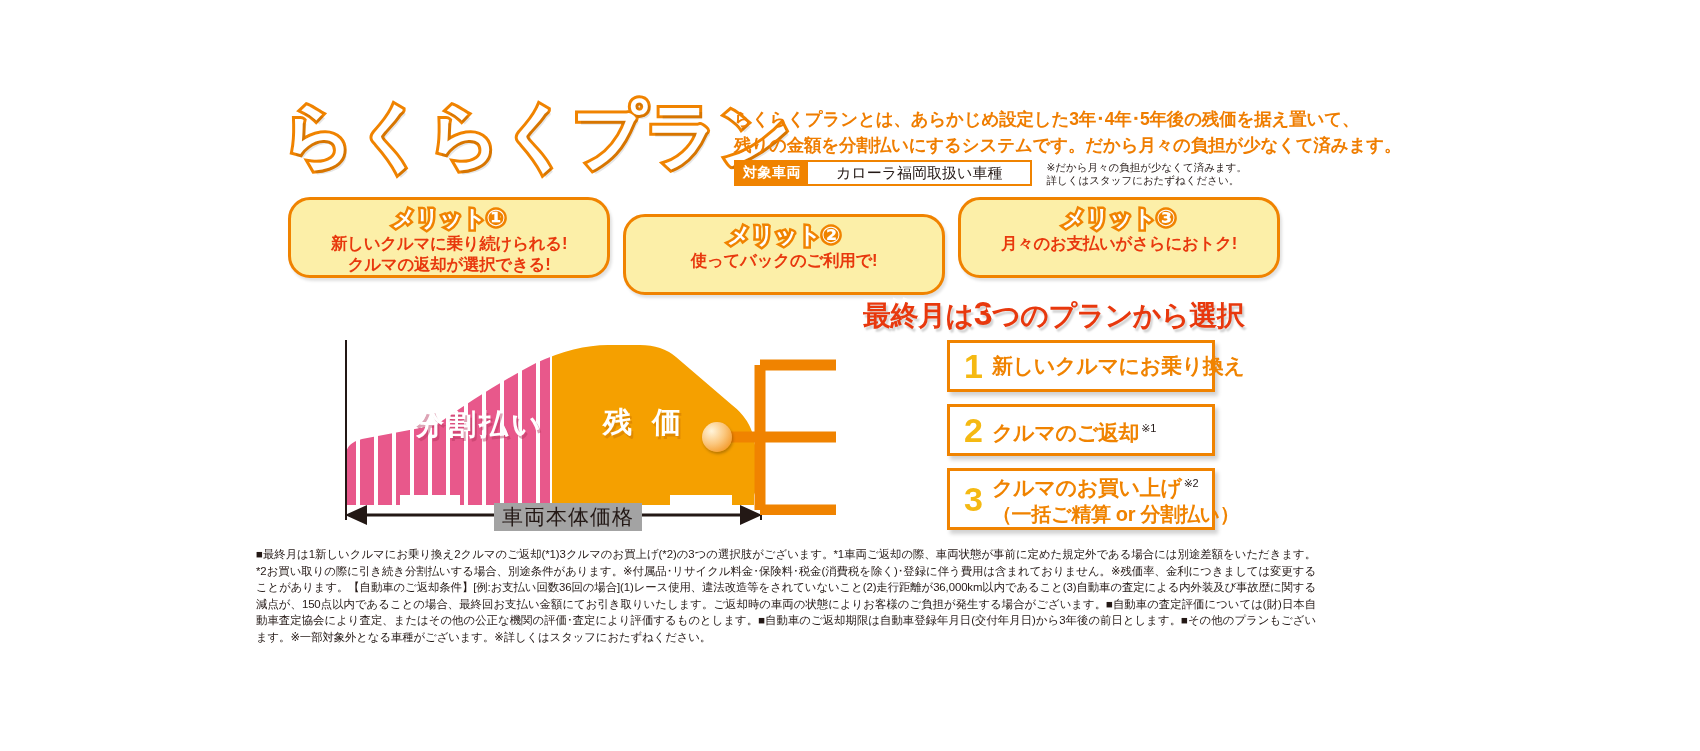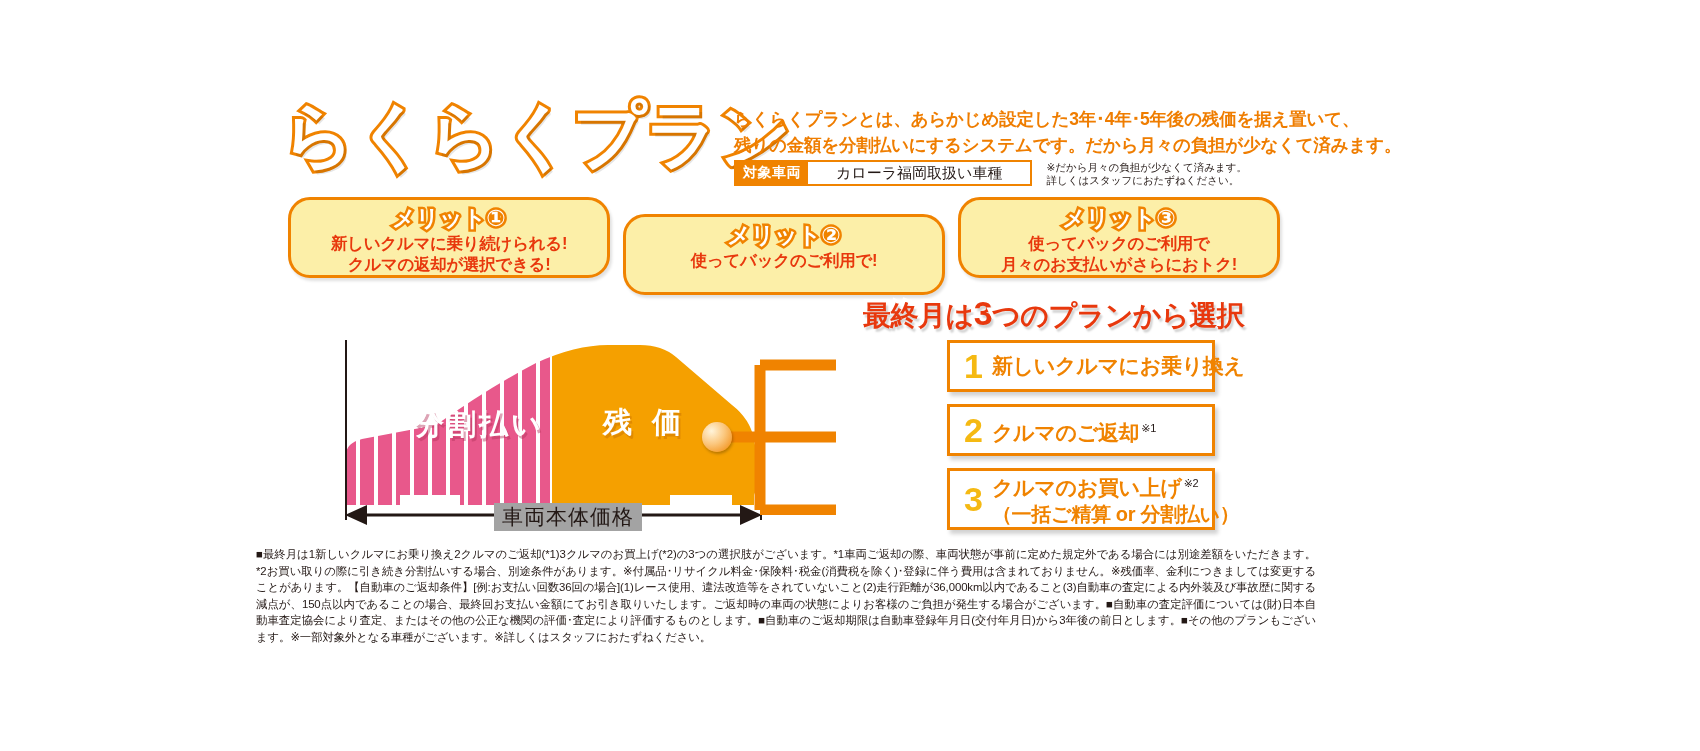--- a/index.html
+++ b/index.html
@@ -330,21 +330,20 @@
   <div class="merit-box" id="merit-2">
     <div class="merit-head">メリット②</div>
     <div class="merit-body">
       <span>使ってバックのご利用で!</span>
     </div>
   </div>
 
   <div class="merit-box" id="merit-3">
     <div class="merit-head">メリット③</div>
     <div class="merit-body">
-      <span>使ってバックのご利用で</span>
       <span>月々のお支払いがさらにおトク!</span>
     </div>
   </div>
 
   <div id="car-area">
     <svg id="car-svg" width="430" height="180" viewBox="0 0 430 180">
       <defs>
         <clipPath id="carclip">
           <path d="M6,170 L6,120 Q6,108 22,104 L96,90 Q150,52 196,28 Q235,10 268,10
                    L300,10 Q322,10 336,22 L392,70 Q410,84 414,104 L418,128

